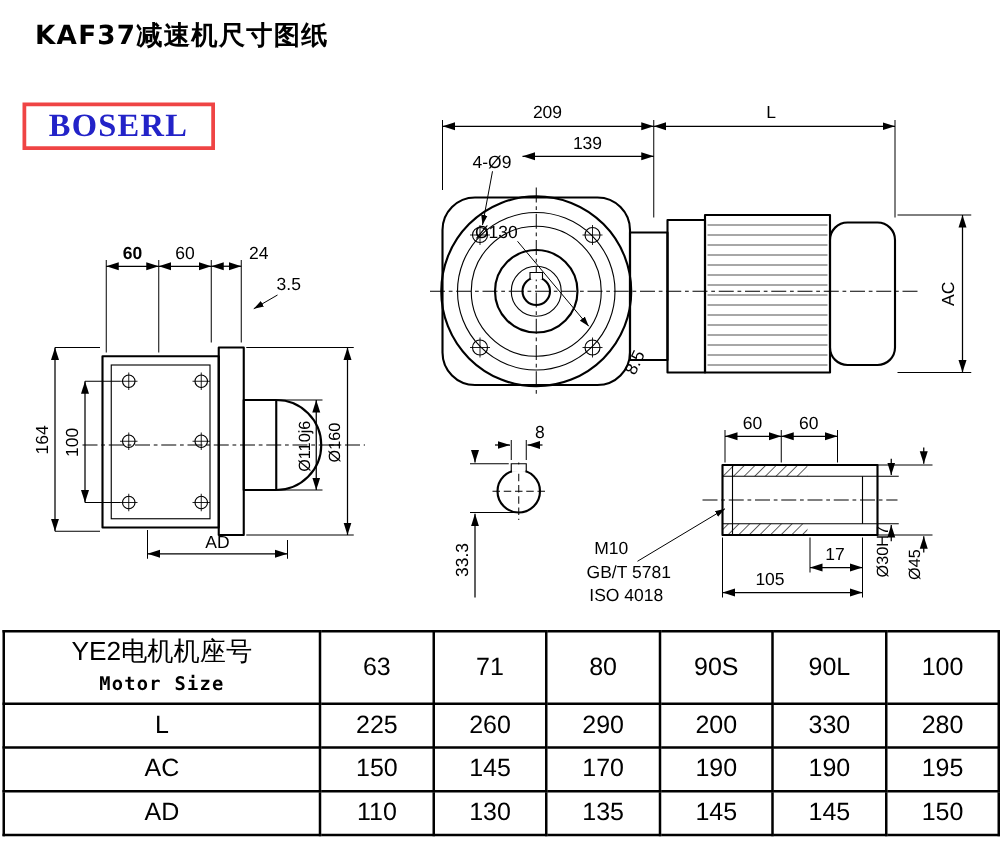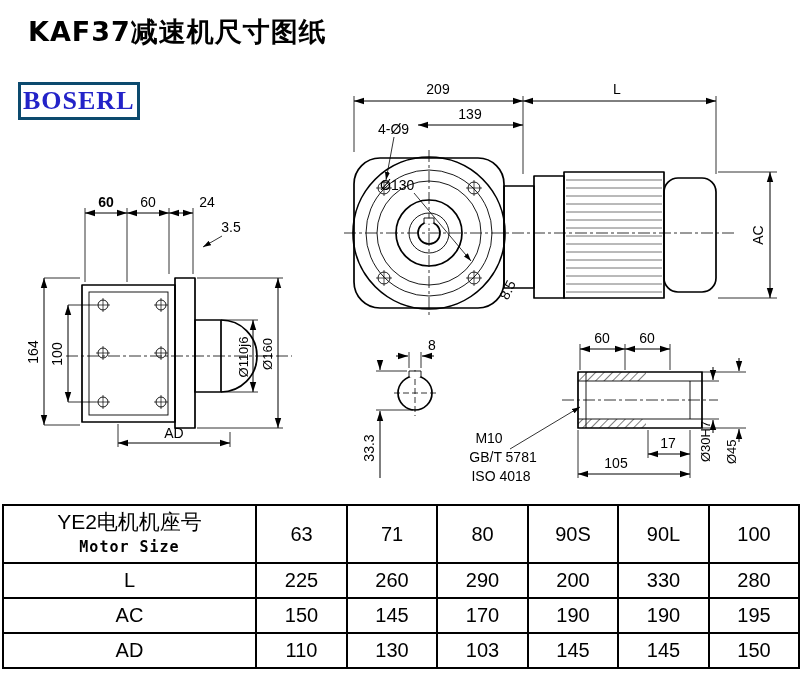--- a/index.html
+++ b/index.html
@@ -1,21 +1,21 @@
 <!DOCTYPE html>
 <html><head>
 <meta charset="utf-8">
 <style>
   * { margin:0; padding:0; box-sizing:border-box; }
   html,body { width:800px; height:680px; background:#fff; overflow:hidden;
               font-family:"Liberation Sans", sans-serif; color:#000; position:relative; }
-  .title { position:absolute; left:28px; top:14px; font-size:27px; font-weight:bold;
+  .title { position:absolute; left:28px; top:14px; font-size:21px; font-weight:bold;
            letter-spacing:1px; font-family:"DejaVu Sans", sans-serif; }
-  .logo  { position:absolute; left:18px; top:82px; border:3px solid #0c4a6e;
-           padding:1px 2px; background:#fff; }
+  .logo  { position:absolute; left:18px; top:82px; border:3px solid #ef4444;
+           padding:1px 18px; background:#fff; }
   .logo span { color:#2323c8; font-size:26px; font-weight:bold; letter-spacing:1px;
                font-family:"Liberation Serif", serif; }
   svg.drawing { position:absolute; left:0; top:55px; }
   .ol  { fill:none; stroke:#000; stroke-width:1.7; stroke-linejoin:round; }
   .tl  { fill:none; stroke:#000; stroke-width:0.9; }
   .hl  { fill:none; stroke:#000; stroke-width:0.7; }
   .dl  { stroke:#000; stroke-width:1; fill:none; }
   .xl  { stroke:#000; stroke-width:0.8; fill:none; }
   .cl  { stroke:#000; stroke-width:0.8; stroke-dasharray:12 3 3 3; fill:none; }
   .cl2 { stroke:#000; stroke-width:0.8; stroke-dasharray:6 3; fill:none; }
@@ -291,19 +291,19 @@
       <td>145</td>
       <td>170</td>
       <td>190</td>
       <td>190</td>
       <td>195</td>
     </tr>
     <tr>
       <td>AD</td>
       <td>110</td>
       <td>130</td>
-      <td>103</td>
+      <td>135</td>
       <td>145</td>
       <td>145</td>
       <td>150</td>
     </tr>
   </tbody>
 </table>
 
 </body></html>

